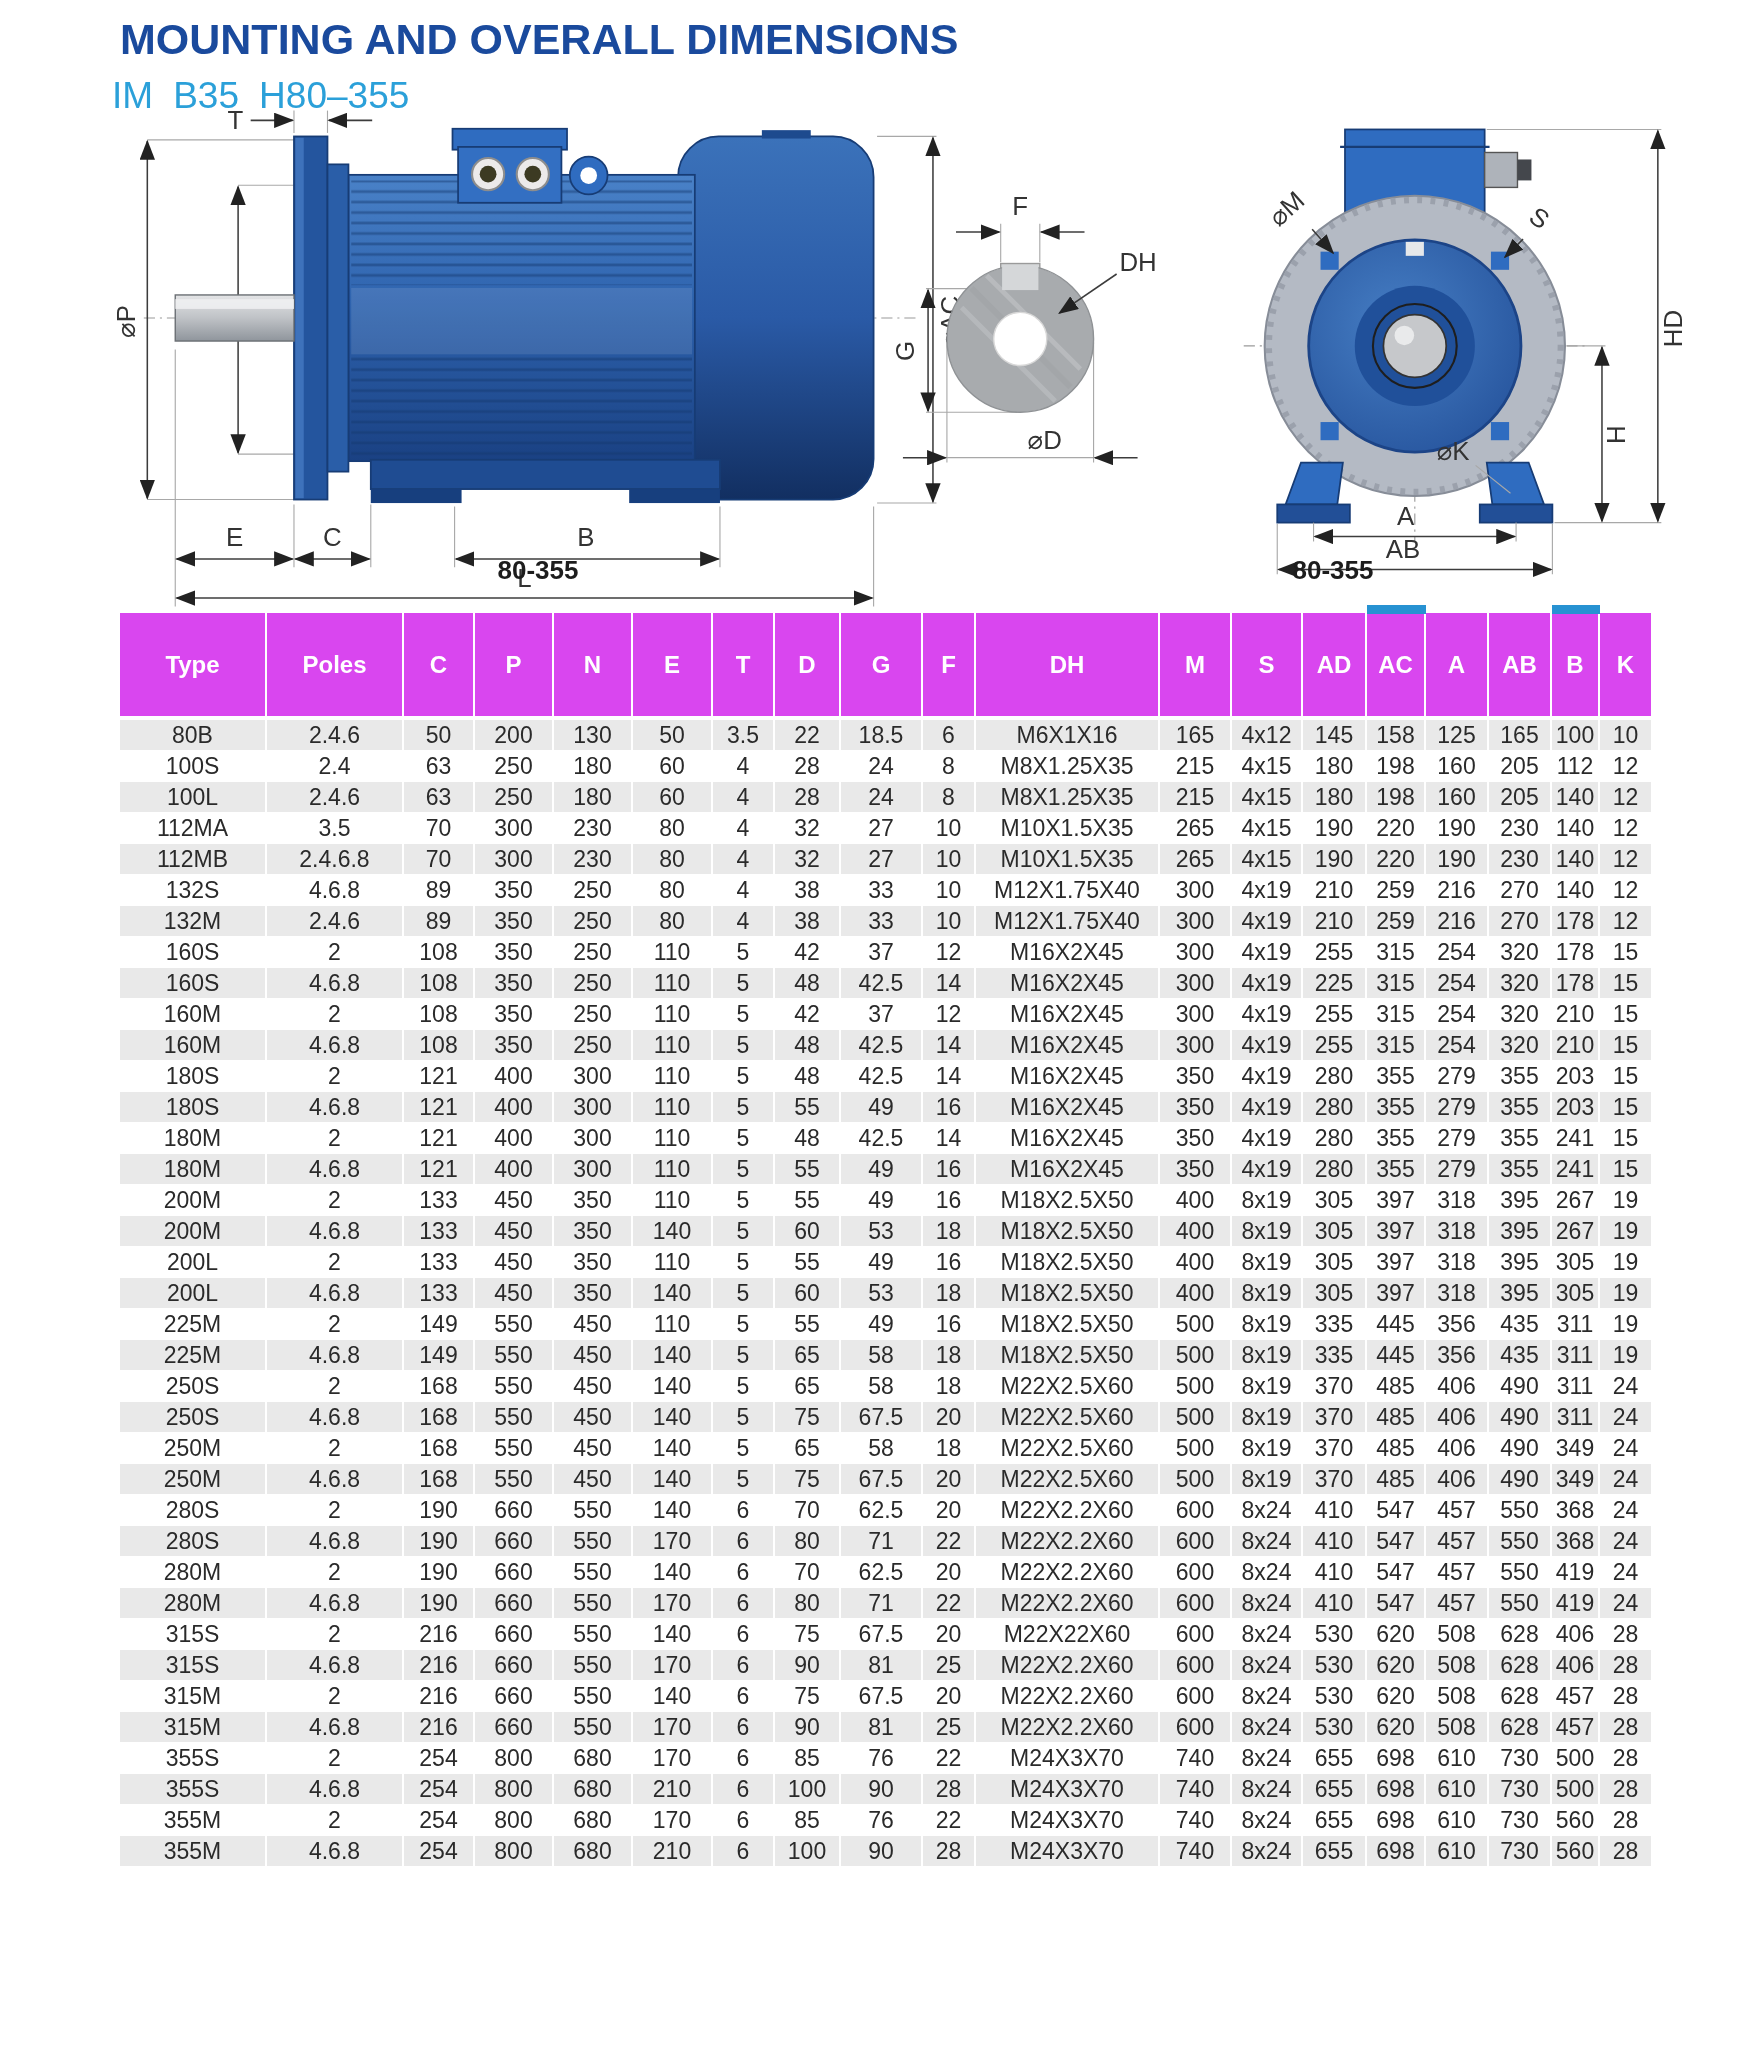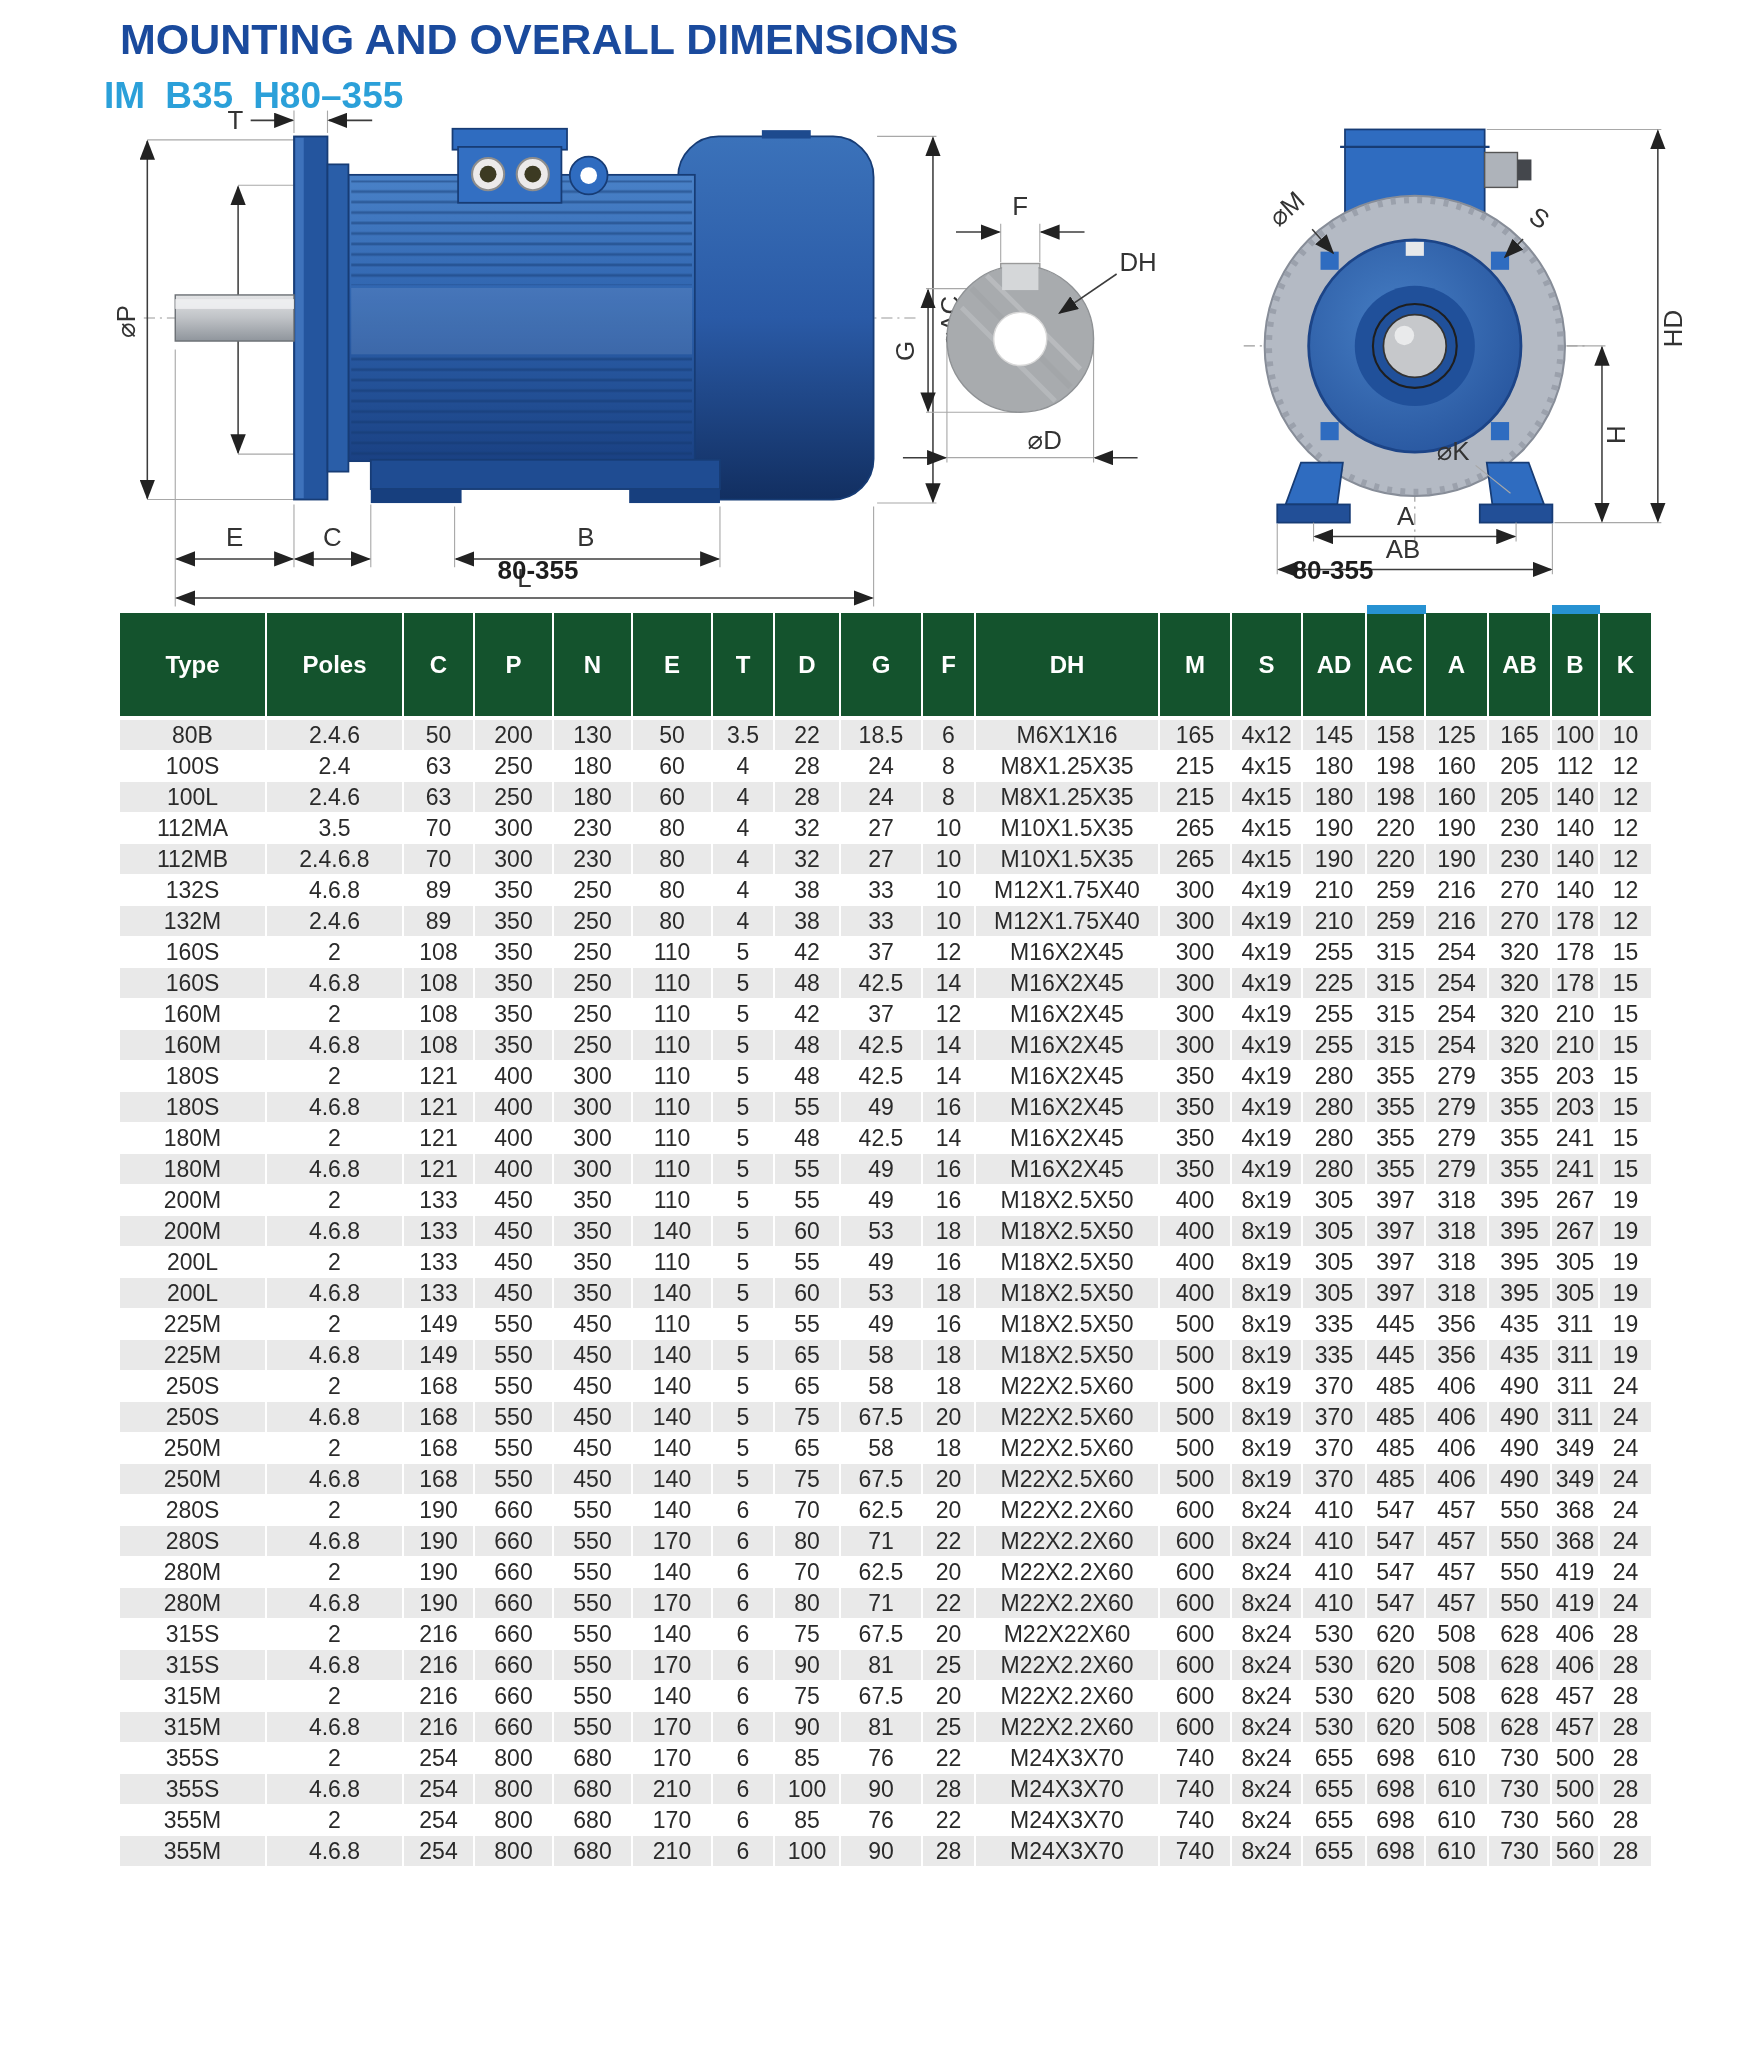--- a/index.html
+++ b/index.html
@@ -5,39 +5,39 @@
   html,body{margin:0;padding:0;}
   body{
     width:1757px;height:2066px;position:relative;background:#ffffff;
     font-family:"Liberation Sans","DejaVu Sans",sans-serif;overflow:hidden;
   }
   .page-title{
     position:absolute;left:120px;top:15.4px;
     font-size:43px;font-weight:700;letter-spacing:0px;color:#1a4a9d;white-space:nowrap;
   }
   .page-subtitle{
-    position:absolute;left:104px;top:75px;
-    font-size:37px;font-weight:700;color:#2ba0d9;white-space:nowrap;word-spacing:9.8px;
+    position:absolute;left:112px;top:75px;
+    font-size:37px;font-weight:400;color:#2ba0d9;white-space:nowrap;word-spacing:9.8px;
   }
   .drawings{position:absolute;left:105px;top:105px;width:1621px;height:507px;}
   .caption{
     position:absolute;width:182px;text-align:center;
     font-size:26px;font-weight:800;color:#1d1d1d;
   }
   .caption.left{left:447px;top:555px;}
   .caption.right{left:1242px;top:555px;}
 
   
   .tblwrap{position:absolute;left:120px;top:613px;width:1518px;}
   .bump{position:absolute;background:#2792d2;height:9.8px;top:-8.4px;}
   .bump.ac{left:1247px;width:59px;}
   .bump.b{left:1432px;width:48px;}
   table.dim{width:1518px;table-layout:fixed;border-collapse:separate;border-spacing:0;}
   table.dim th{
-    background:#14532d;color:#ffffff;font-size:24px;font-weight:700;
+    background:#d946ef;color:#ffffff;font-size:24px;font-weight:700;
     height:103px;vertical-align:middle;text-align:center;padding:0;
     border-right:2.1px solid #ffffff;border-bottom:4.9px solid #ffffff;
   }
   table.dim th:last-child{border-right:none;}
   table.dim td{
     font-size:23px;color:#2a2a2a;text-align:center;vertical-align:middle;
     height:30px;padding:0;border-right:2.1px solid #ffffff;border-bottom:1.4px solid #ffffff;
     white-space:nowrap;overflow:hidden;
   }
   table.dim td:last-child{border-right:none;}

